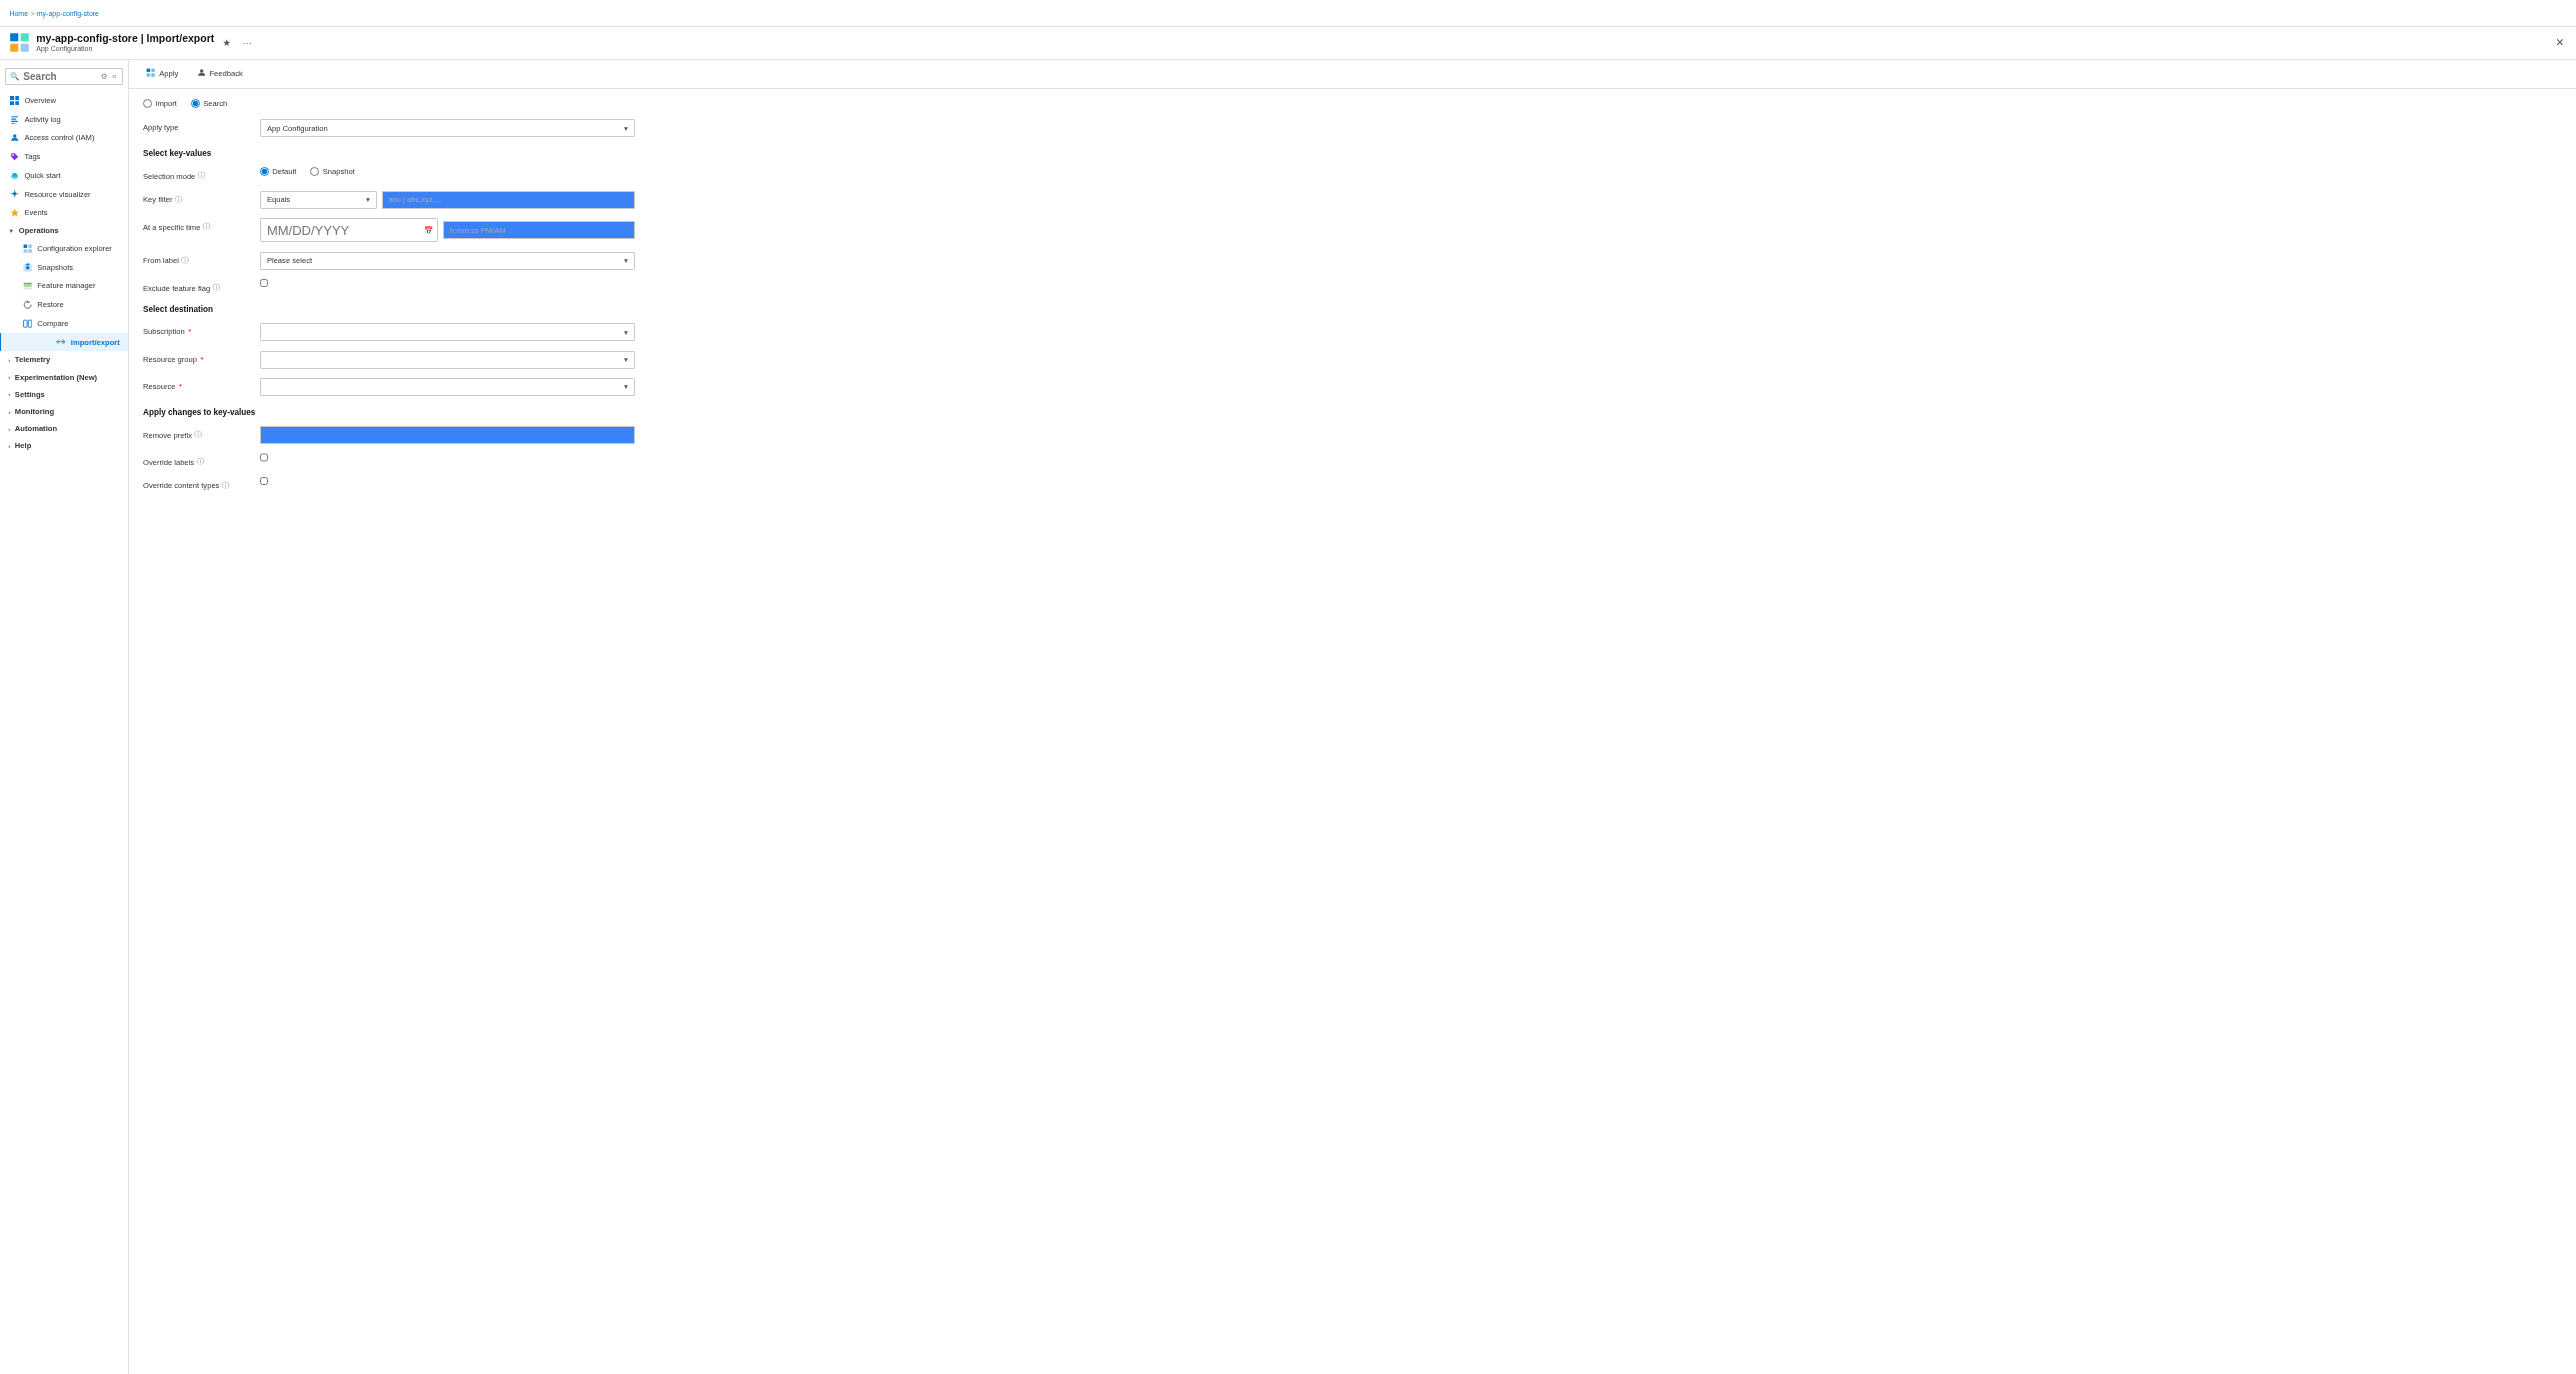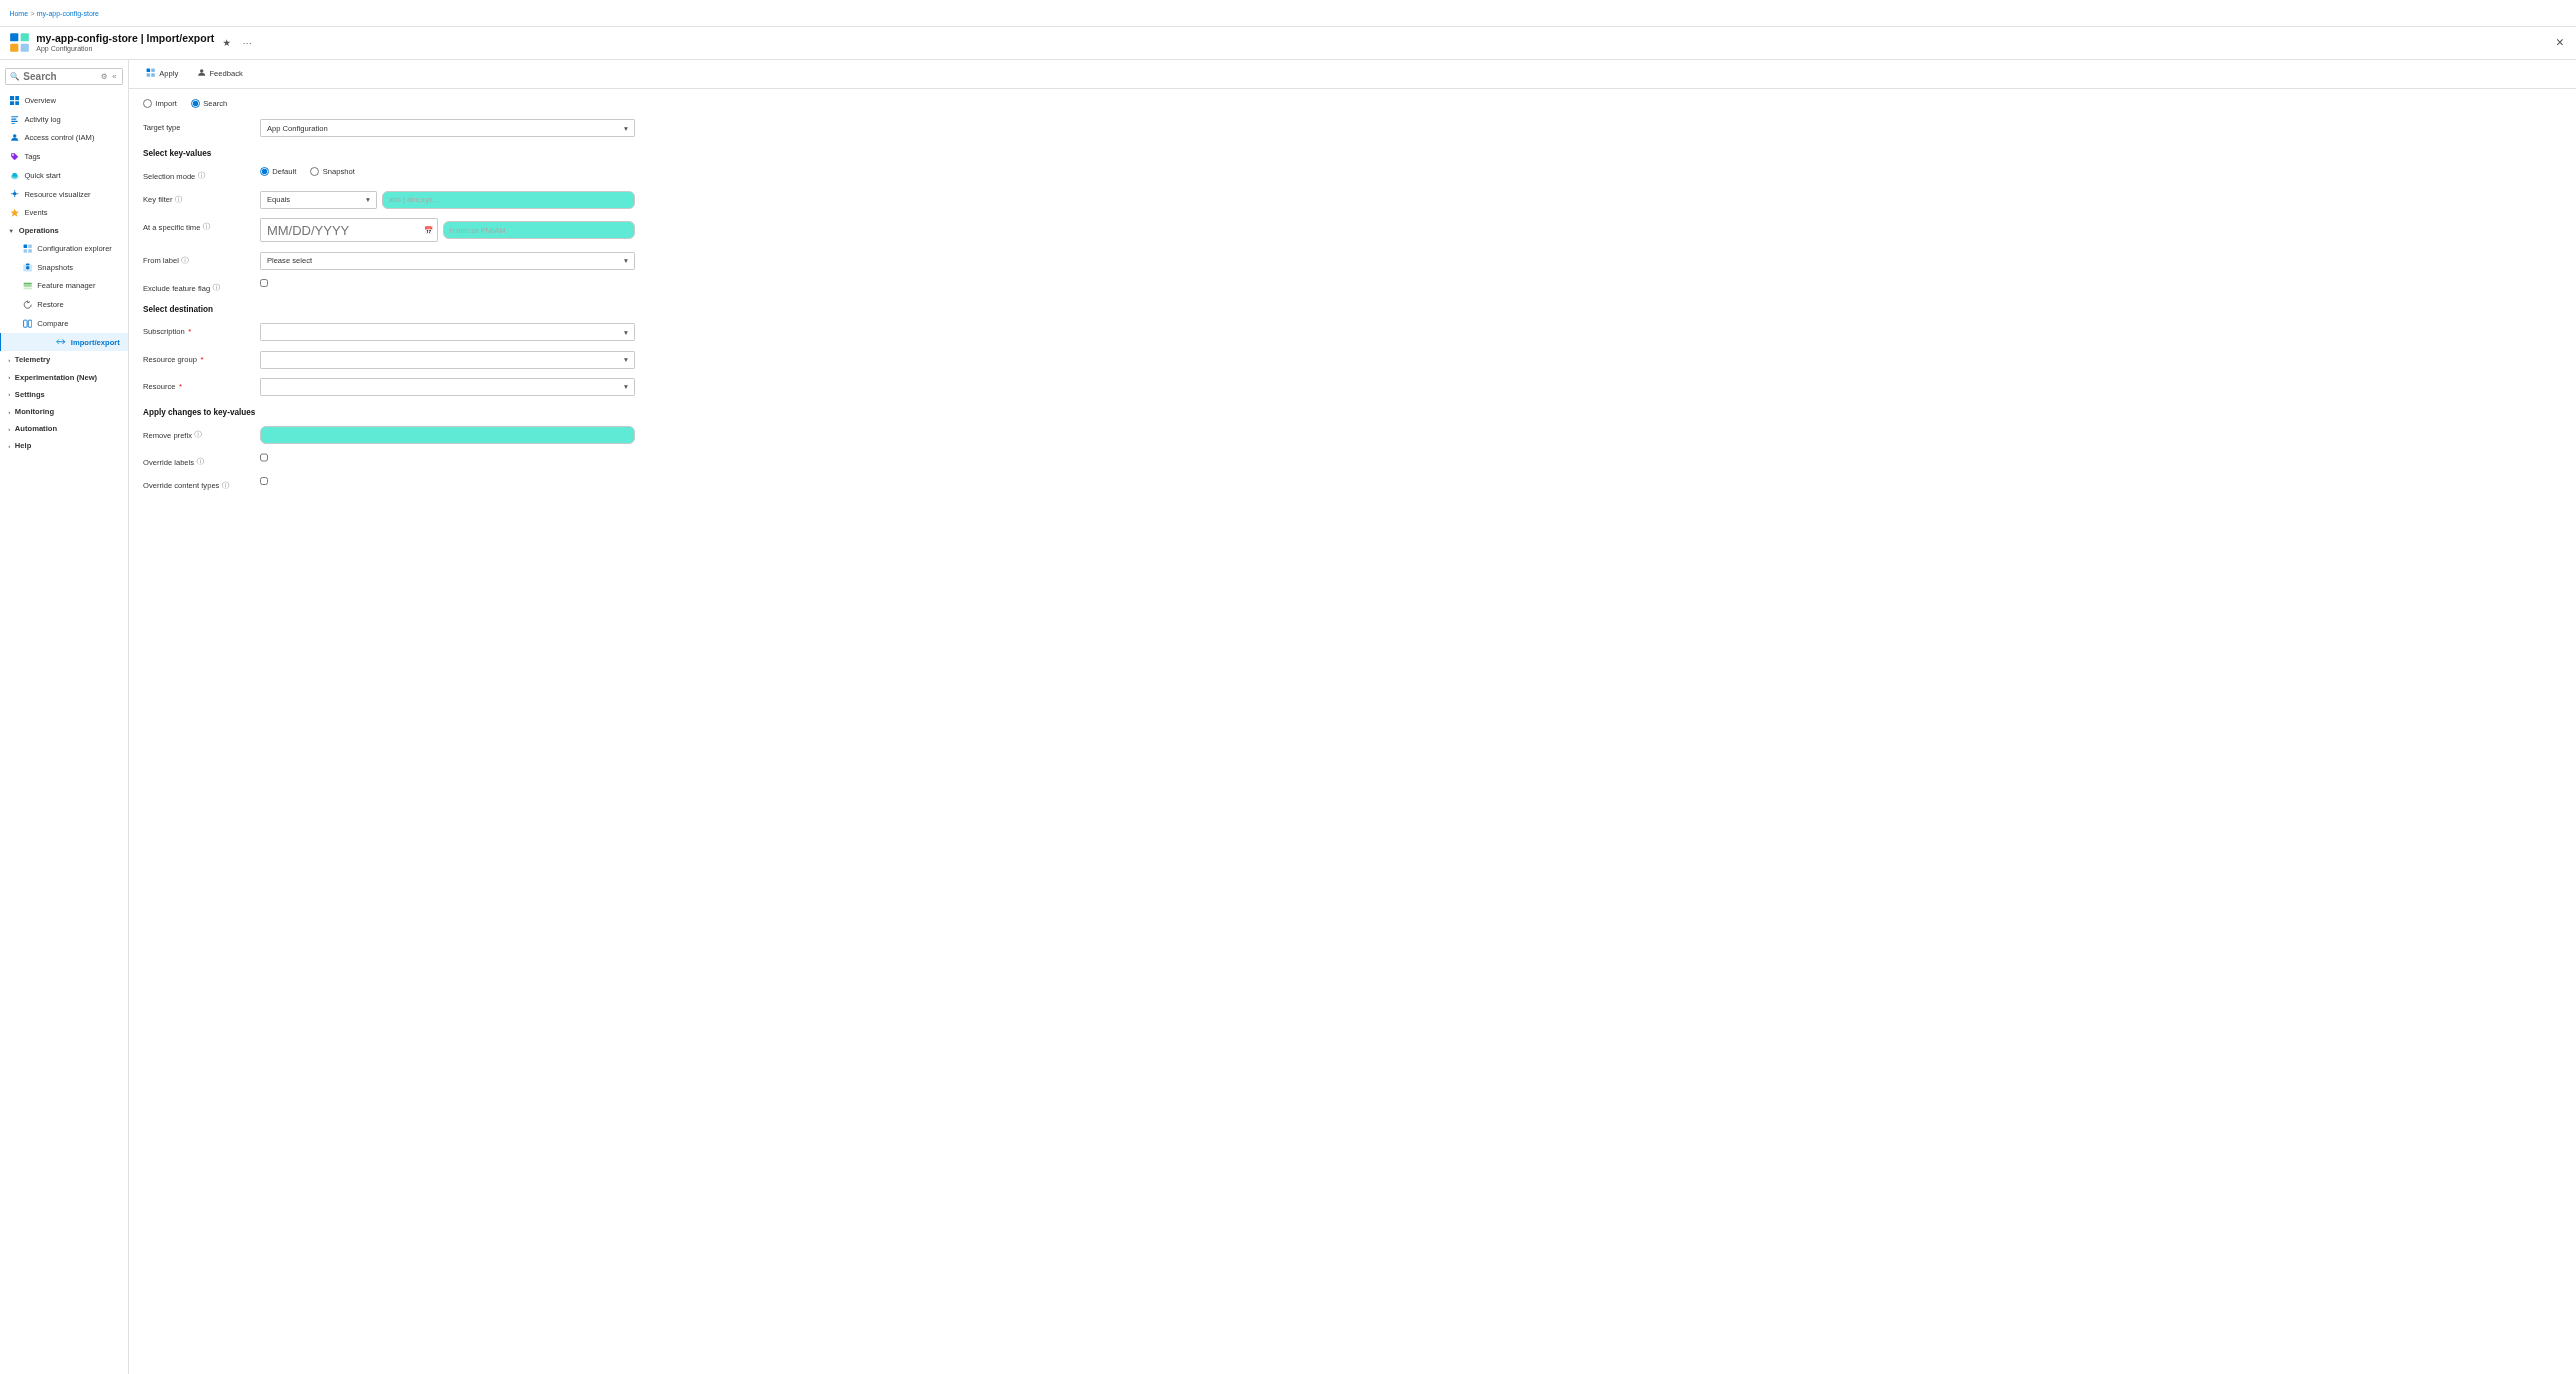--- a/index.html
+++ b/index.html
@@ -171,25 +171,25 @@
       right: 5.9px;
       pointer-events: none;
       color: #555;
       font-size: 6.4px;
     }
 
     .input-field {
       width: 100%;
       padding: 3.5px 5.9px;
       border: 0.6px solid #c8c8c8;
-      border-radius: 6px;
+      border-radius: 0;
       font-size: 7.6px;
       outline: none;
       color: #333;
-      background: #5eead4;
+      background: #3b82f6;
     }
     .input-field::placeholder { color: #aaa; }
 
     .section-title {
       font-size: 8.2px;
       font-weight: 600;
       color: #111;
       margin: 11.7px 0 9.4px 0;
     }
 
@@ -495,21 +495,21 @@
           <span>Import</span>
         </label>
         <label class="radio-label">
           <input type="radio" name="mode" value="export" checked="" style="">
           <span>Search</span>
         </label>
       </div>
 
       <div class="form-row">
         <div class="form-label">
-          <span>Target type</span>
+          <span>Apply type</span>
         </div>
         <div class="form-control">
           <div class="select-wrapper">
             <select>
               <option>App Configuration</option>
               <option>ARM Template</option>
               <option>Azure Key Vault</option>
             </select>
             <span class="select-chevron">▼</span>
           </div>

